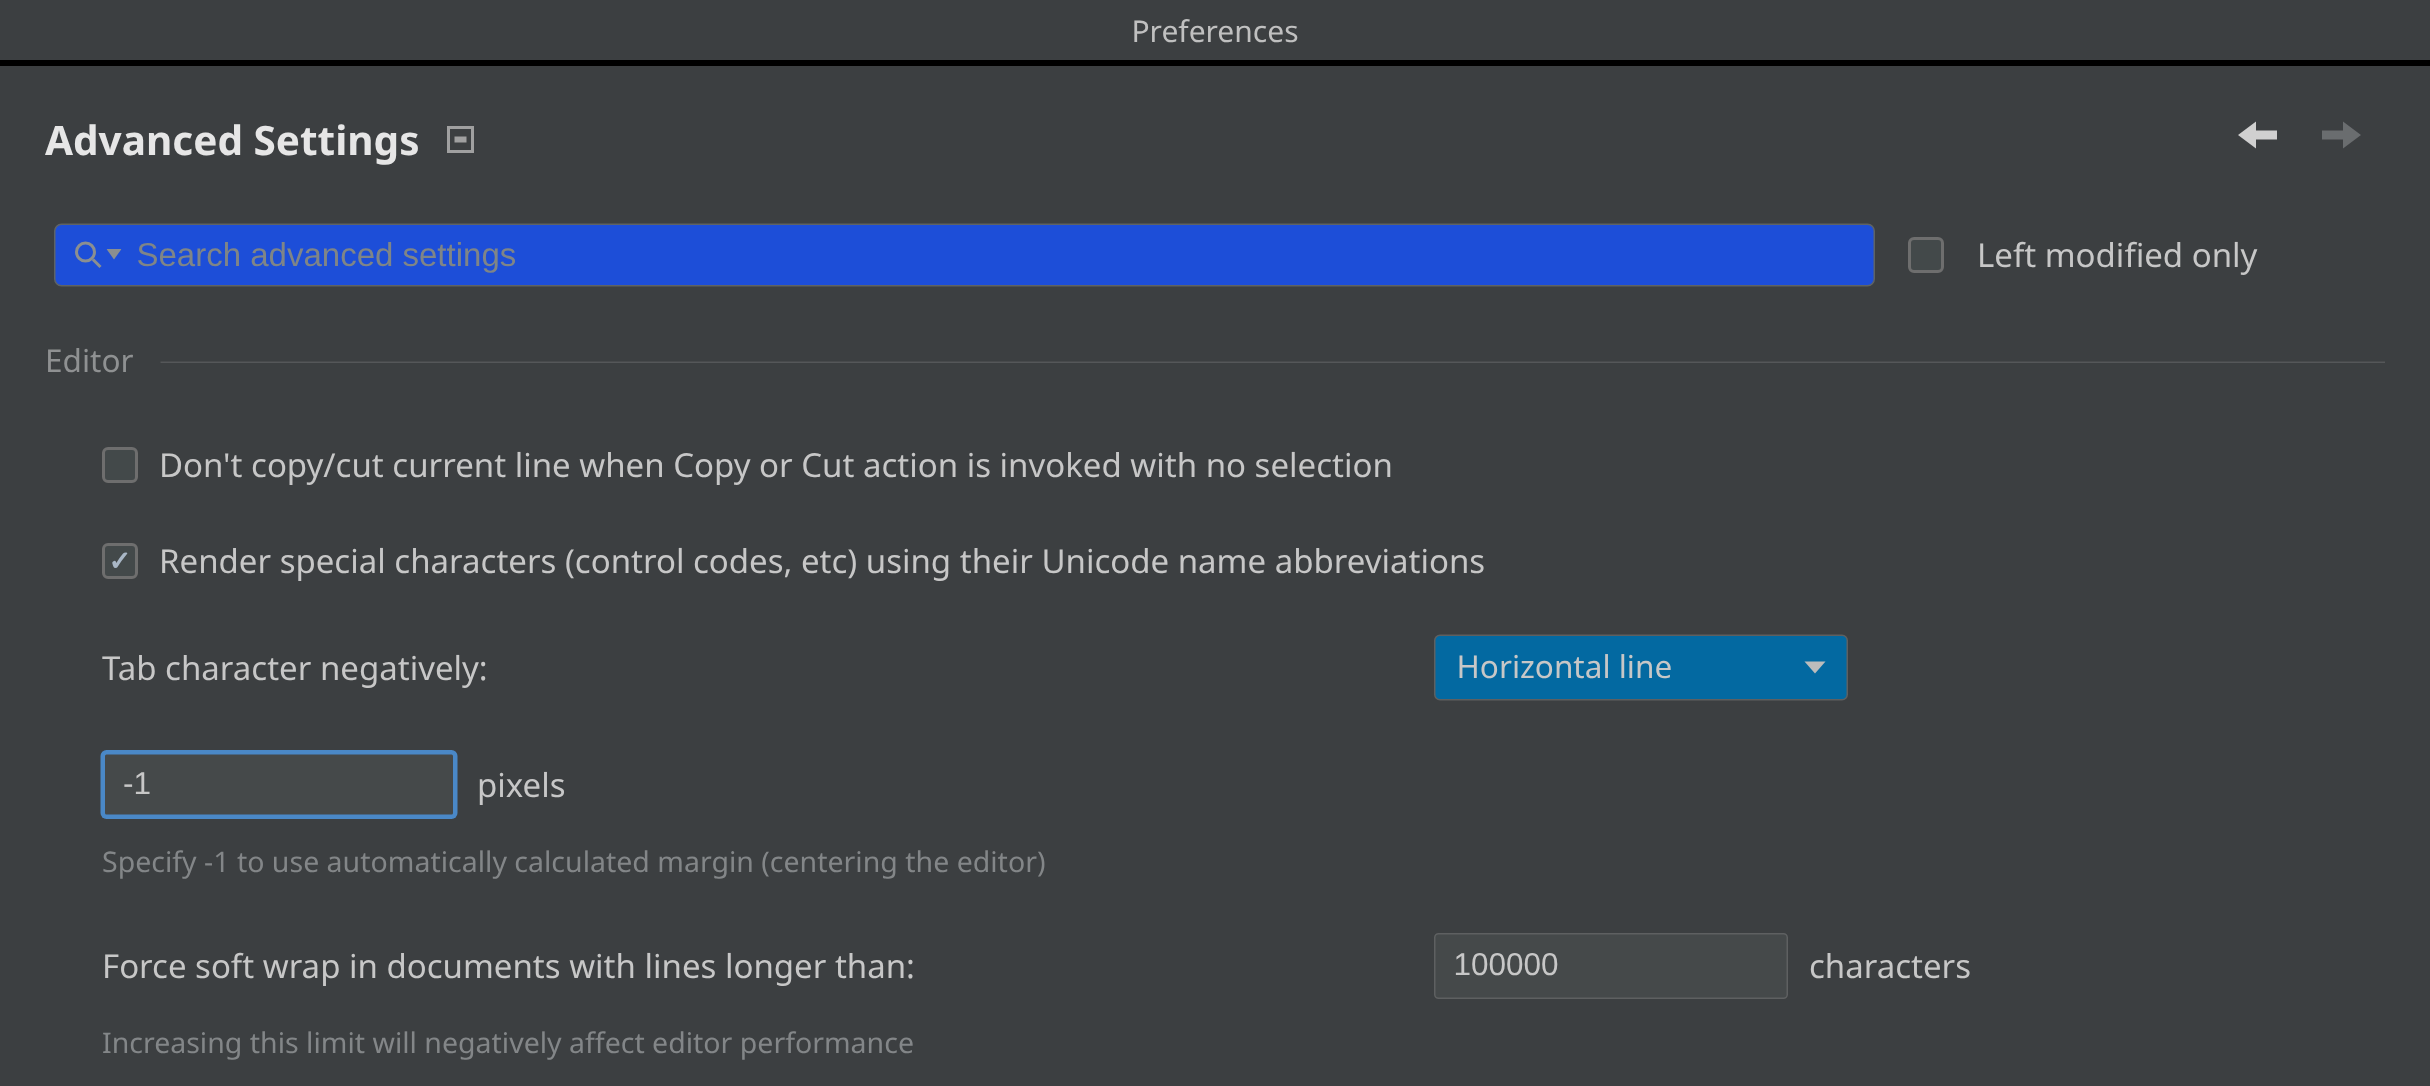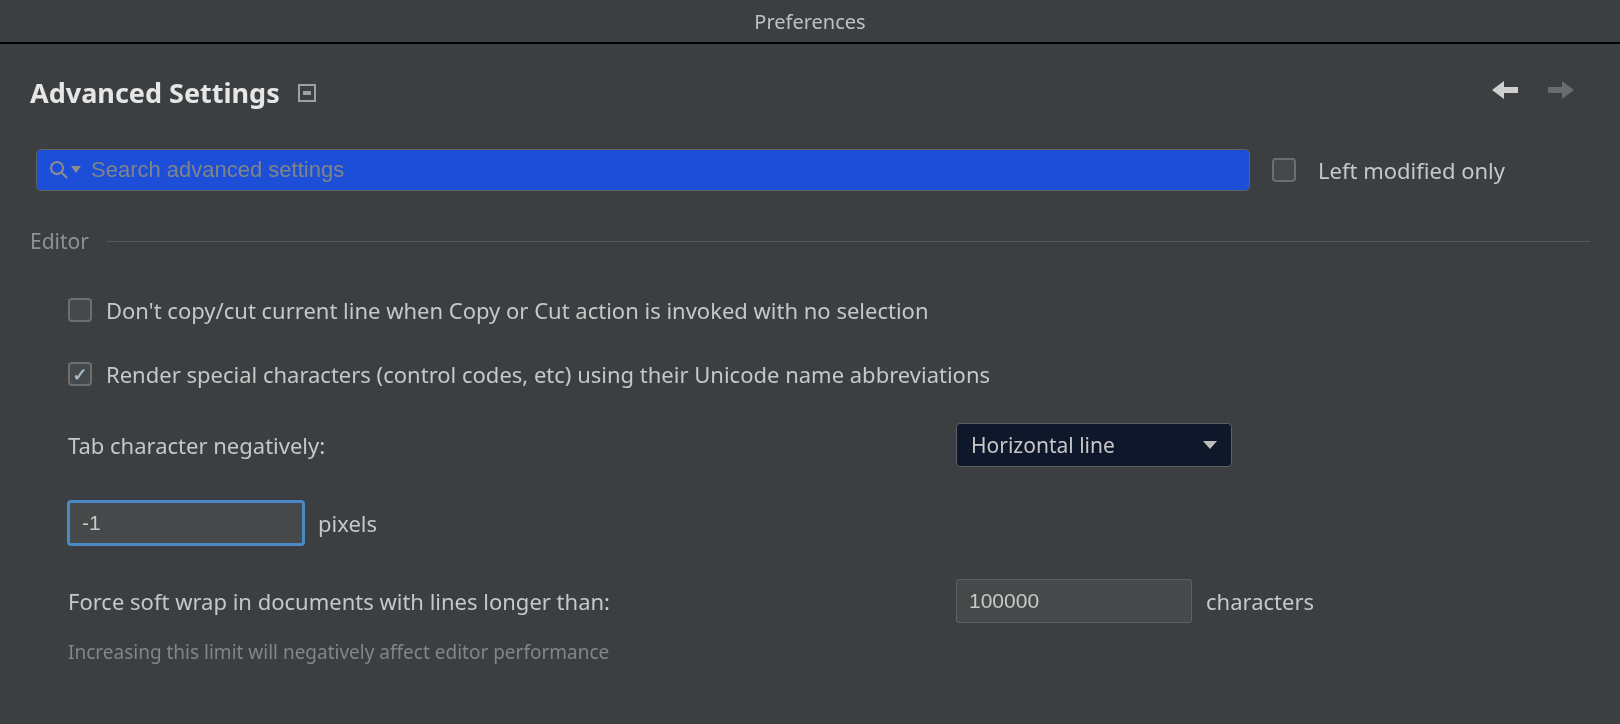--- a/index.html
+++ b/index.html
@@ -7,21 +7,21 @@
     background: #3c3f41;
     color: #bbbbbb;
     font-family: -apple-system, "Segoe UI", system-ui, sans-serif;
     font-size: 20px;
     width: 1620px;
     height: 724px;
     overflow: hidden;
   }
   .titlebar {
     height: 44px;
-    border-bottom: 2px solid #000000;
+    border-bottom: 4px solid #000000;
     display: flex;
     align-items: center;
     justify-content: center;
   }
   .titlebar-title {
     color: #c0c0c0;
     font-size: 20px;
     font-weight: 400;
   }
   .header-row {
@@ -138,21 +138,21 @@
     width: 874px;
   }
   .field-col {
     display: flex;
     align-items: center;
     gap: 14px;
   }
   .select-box {
     width: 276px;
     height: 44px;
-    background: #0f172a;
+    background: #0369a1;
     border: 1px solid #5e6061;
     border-radius: 4px;
     display: flex;
     align-items: center;
     padding: 0 14px;
     cursor: pointer;
   }
   .select-value { color: #c7c7c7; font-size: 21px; flex: 1; }
   .select-caret {
     width: 0; height: 0;
@@ -255,20 +255,21 @@
     </div>
   </div>
 
   <div class="opt-block">
     <div class="option-row">
       <div class="field-col">
         <input class="text-input focused" type="text" value="-1" style="">
         <span class="unit">pixels</span>
       </div>
     </div>
+    <div class="help-text">Specify -1 to use automatically calculated margin (centering the editor)</div>
   </div>
 
   <div class="opt-block">
     <div class="option-row">
       <span class="opt-label">Force soft wrap in documents with lines longer than:</span>
       <div class="field-col">
         <input class="text-input" type="text" value="100000" style="">
         <span class="unit">characters</span>
       </div>
     </div>

